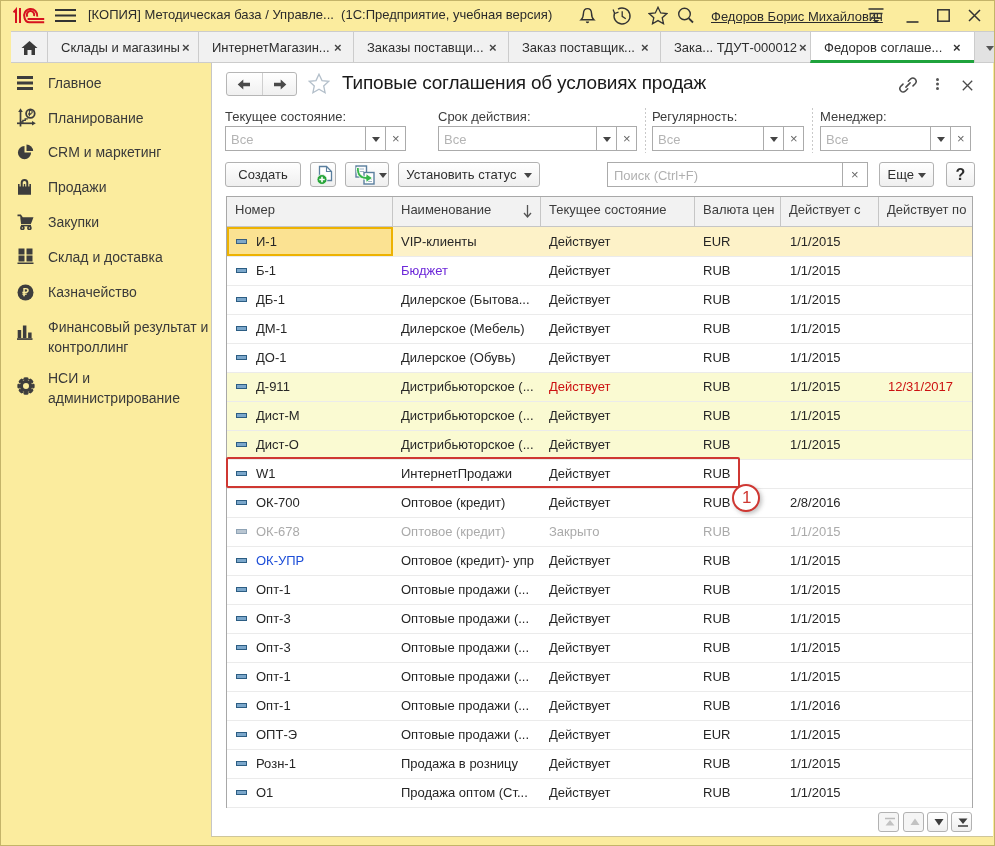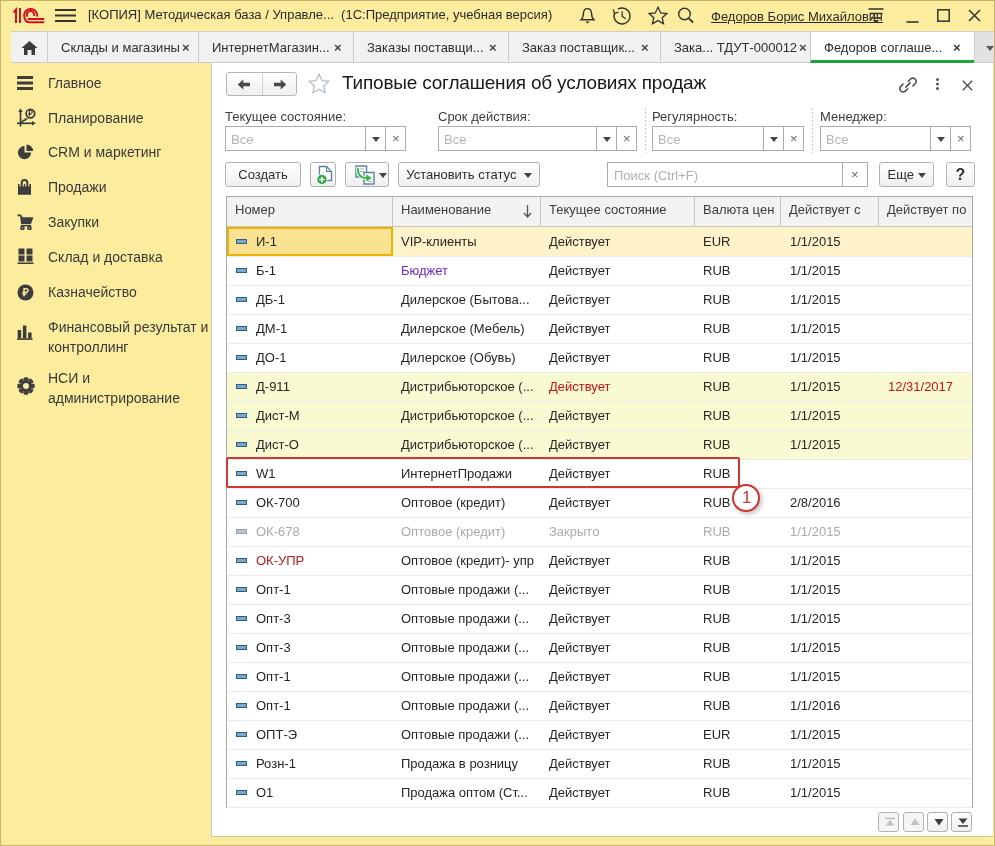--- a/index.html
+++ b/index.html
@@ -455,21 +455,21 @@
         <div class="ricon" style="left:9px;top:12px;background:#b9c6d2;border-color:#8fa3b5"></div>
         <span class="td" style="left:29px;top:7px;width:137px;color:#aaaaaa">ОК-678</span>
         <span class="td" style="left:174px;top:7px;width:140px;color:#aaaaaa">Оптовое (кредит)</span>
         <span class="td" style="left:322px;top:7px;width:146px;color:#aaaaaa">Закрыто</span>
         <span class="td" style="left:476px;top:7px;width:78px;color:#aaaaaa">RUB</span>
         <span class="td" style="left:563px;top:7px;width:89px;color:#aaaaaa">1/1/2015</span>
       </div>
 <div class="rowline" style="top:320px"></div>
 <div class="abs" style="left:0;top:349px;width:745px;height:29px;background:#ffffff">
         <div class="ricon" style="left:9px;top:12px;background:#7ba7cb;border-color:#2c5d83"></div>
-        <span class="td" style="left:29px;top:7px;width:137px;color:#b91c1c">ОК-УПР</span>
+        <span class="td" style="left:29px;top:7px;width:137px;color:#1d4ed8">ОК-УПР</span>
         <span class="td" style="left:174px;top:7px;width:140px;color:#262626">Оптовое (кредит)- упр</span>
         <span class="td" style="left:322px;top:7px;width:146px;color:#262626">Действует</span>
         <span class="td" style="left:476px;top:7px;width:78px;color:#262626">RUB</span>
         <span class="td" style="left:563px;top:7px;width:89px;color:#262626">1/1/2015</span>
       </div>
 <div class="rowline" style="top:349px"></div>
 <div class="abs" style="left:0;top:378px;width:745px;height:29px;background:#ffffff">
         <div class="ricon" style="left:9px;top:12px;background:#7ba7cb;border-color:#2c5d83"></div>
         <span class="td" style="left:29px;top:7px;width:137px;color:#262626">Опт-1</span>
         <span class="td" style="left:174px;top:7px;width:140px;color:#262626">Оптовые продажи (...</span>

